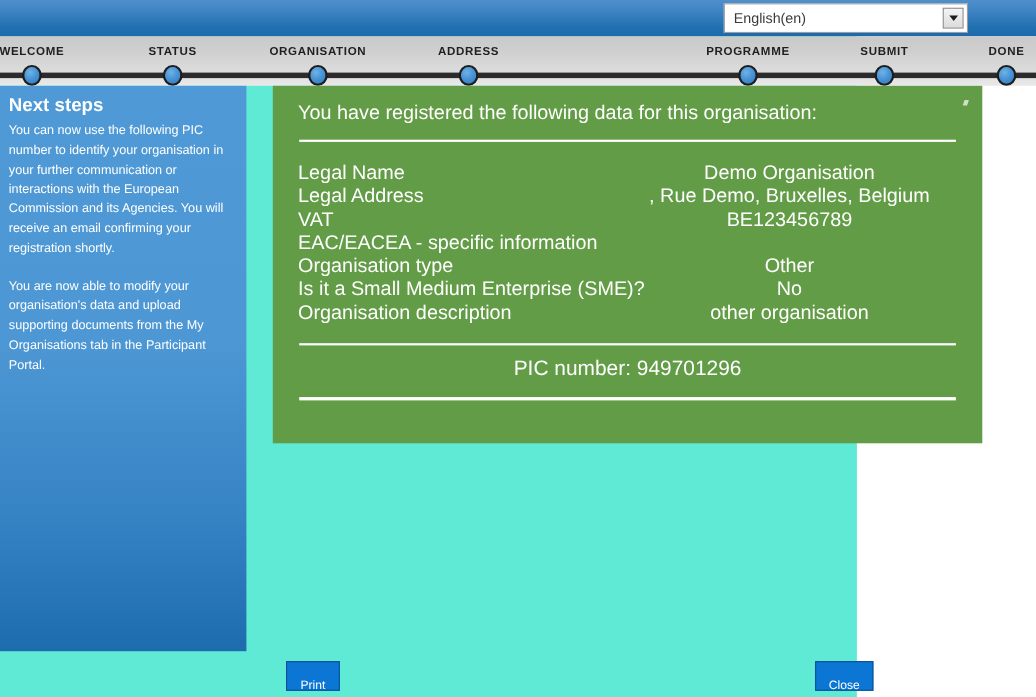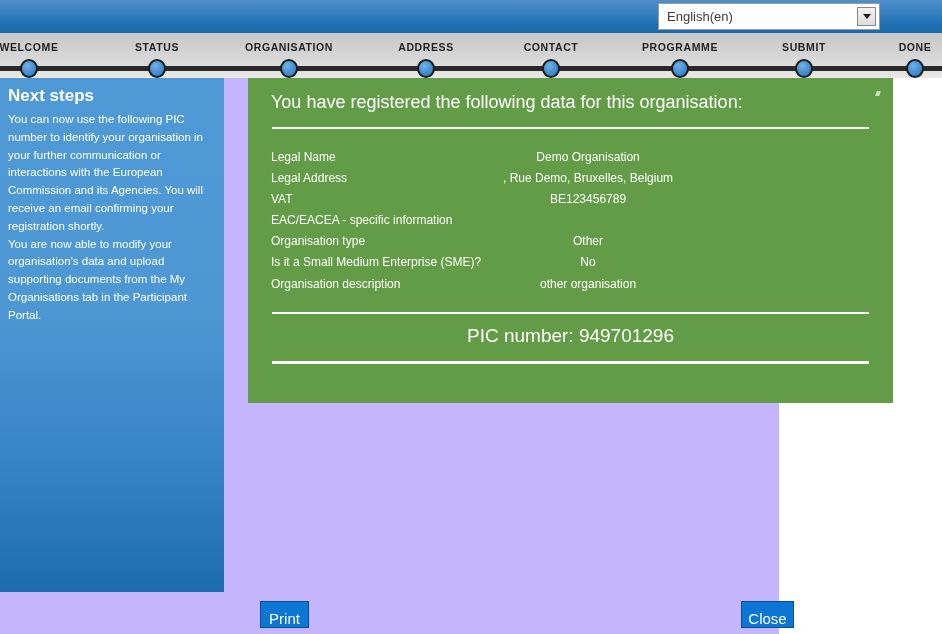--- a/index.html
+++ b/index.html
@@ -10,21 +10,21 @@
     height: 634px;
     background: #ffffff;
     font-family: "Liberation Sans", sans-serif;
     overflow: hidden;
   }
 
   #app {
     position: relative;
     width: 779px;
     height: 634px;
-    background: #c4b5fd;
+    background: #5eead4;
   }
 
   
   .header-bar {
     position: absolute;
     left: 0; top: 0;
     width: 942px;
     height: 33px;
     background: linear-gradient(to bottom, #4f8fcb 0%, #3c82c2 35%, #2070b0 75%, #1b6aab 100%);
   }
@@ -149,21 +149,21 @@
     font-family: "Liberation Sans", sans-serif;
   }
 
   .sidebar-para {
     font-size: 11.5px;
     line-height: 17.8px;
     color: #ffffff;
     font-family: "Liberation Sans", sans-serif;
   }
 
-  .sidebar-para + .sidebar-para { }
+  .sidebar-para + .sidebar-para { margin-top: 17px; }
 
   
   .green-panel {
     position: absolute;
     left: 248px;
     top: 78px;
     width: 645px;
     height: 325px;
     background: #639c46;
     padding: 1px 12px;
@@ -194,21 +194,21 @@
 
   .rule.thick { height: 3px; }
 
   
   .data-table {
     margin: 19px 0 0 11px;
     border-collapse: collapse;
   }
 
   .data-table td {
-    font-size: 12px;
+    font-size: 18px;
     color: #ffffff;
     padding: 0 0 1.5px 0;
     line-height: 19.6px;
     vertical-align: top;
     font-family: "Liberation Sans", sans-serif;
     white-space: nowrap;
   }
 
   .data-table td.cell-label { padding-right: 4px; }
   .data-table td.cell-value { padding-left: 0; text-align: center; }
@@ -239,26 +239,26 @@
     font-family: "Liberation Sans", sans-serif;
   }
 
   
   .btn {
     position: absolute;
     height: 27px;
     background: #0b76d4;
     border: 1px solid #0a4f95;
     color: #ffffff;
-    font-size: 15px;
+    font-size: 11px;
     font-family: "Liberation Sans", sans-serif;
     line-height: 25px;
     text-align: center;
     cursor: pointer;
-    padding: 4px;
+    padding: 9px;
   }
 
   .btn-print { left: 260px; top: 601px; width: 49px; }
   .btn-close { left: 741px; top: 601px; width: 53px; }
 </style>
 </head>
 <body>
 
 <div id="app">
 
@@ -281,24 +281,20 @@
           <span class="step-dot"></span>
         </div>
         <div class="step" style="left: 289px;">
           <span class="step-label">ORGANISATION</span>
           <span class="step-dot"></span>
         </div>
         <div class="step" style="left: 426px;">
           <span class="step-label">ADDRESS</span>
           <span class="step-dot"></span>
         </div>
-        <div class="step" style="left: 551px;">
-          <span class="step-label">CONTACT</span>
-          <span class="step-dot"></span>
-        </div>
         <div class="step" style="left: 680px;">
           <span class="step-label">PROGRAMME</span>
           <span class="step-dot"></span>
         </div>
         <div class="step" style="left: 804px;">
           <span class="step-label">SUBMIT</span>
           <span class="step-dot"></span>
         </div>
         <div class="step" style="left: 915px;">
           <span class="step-label">DONE</span>

